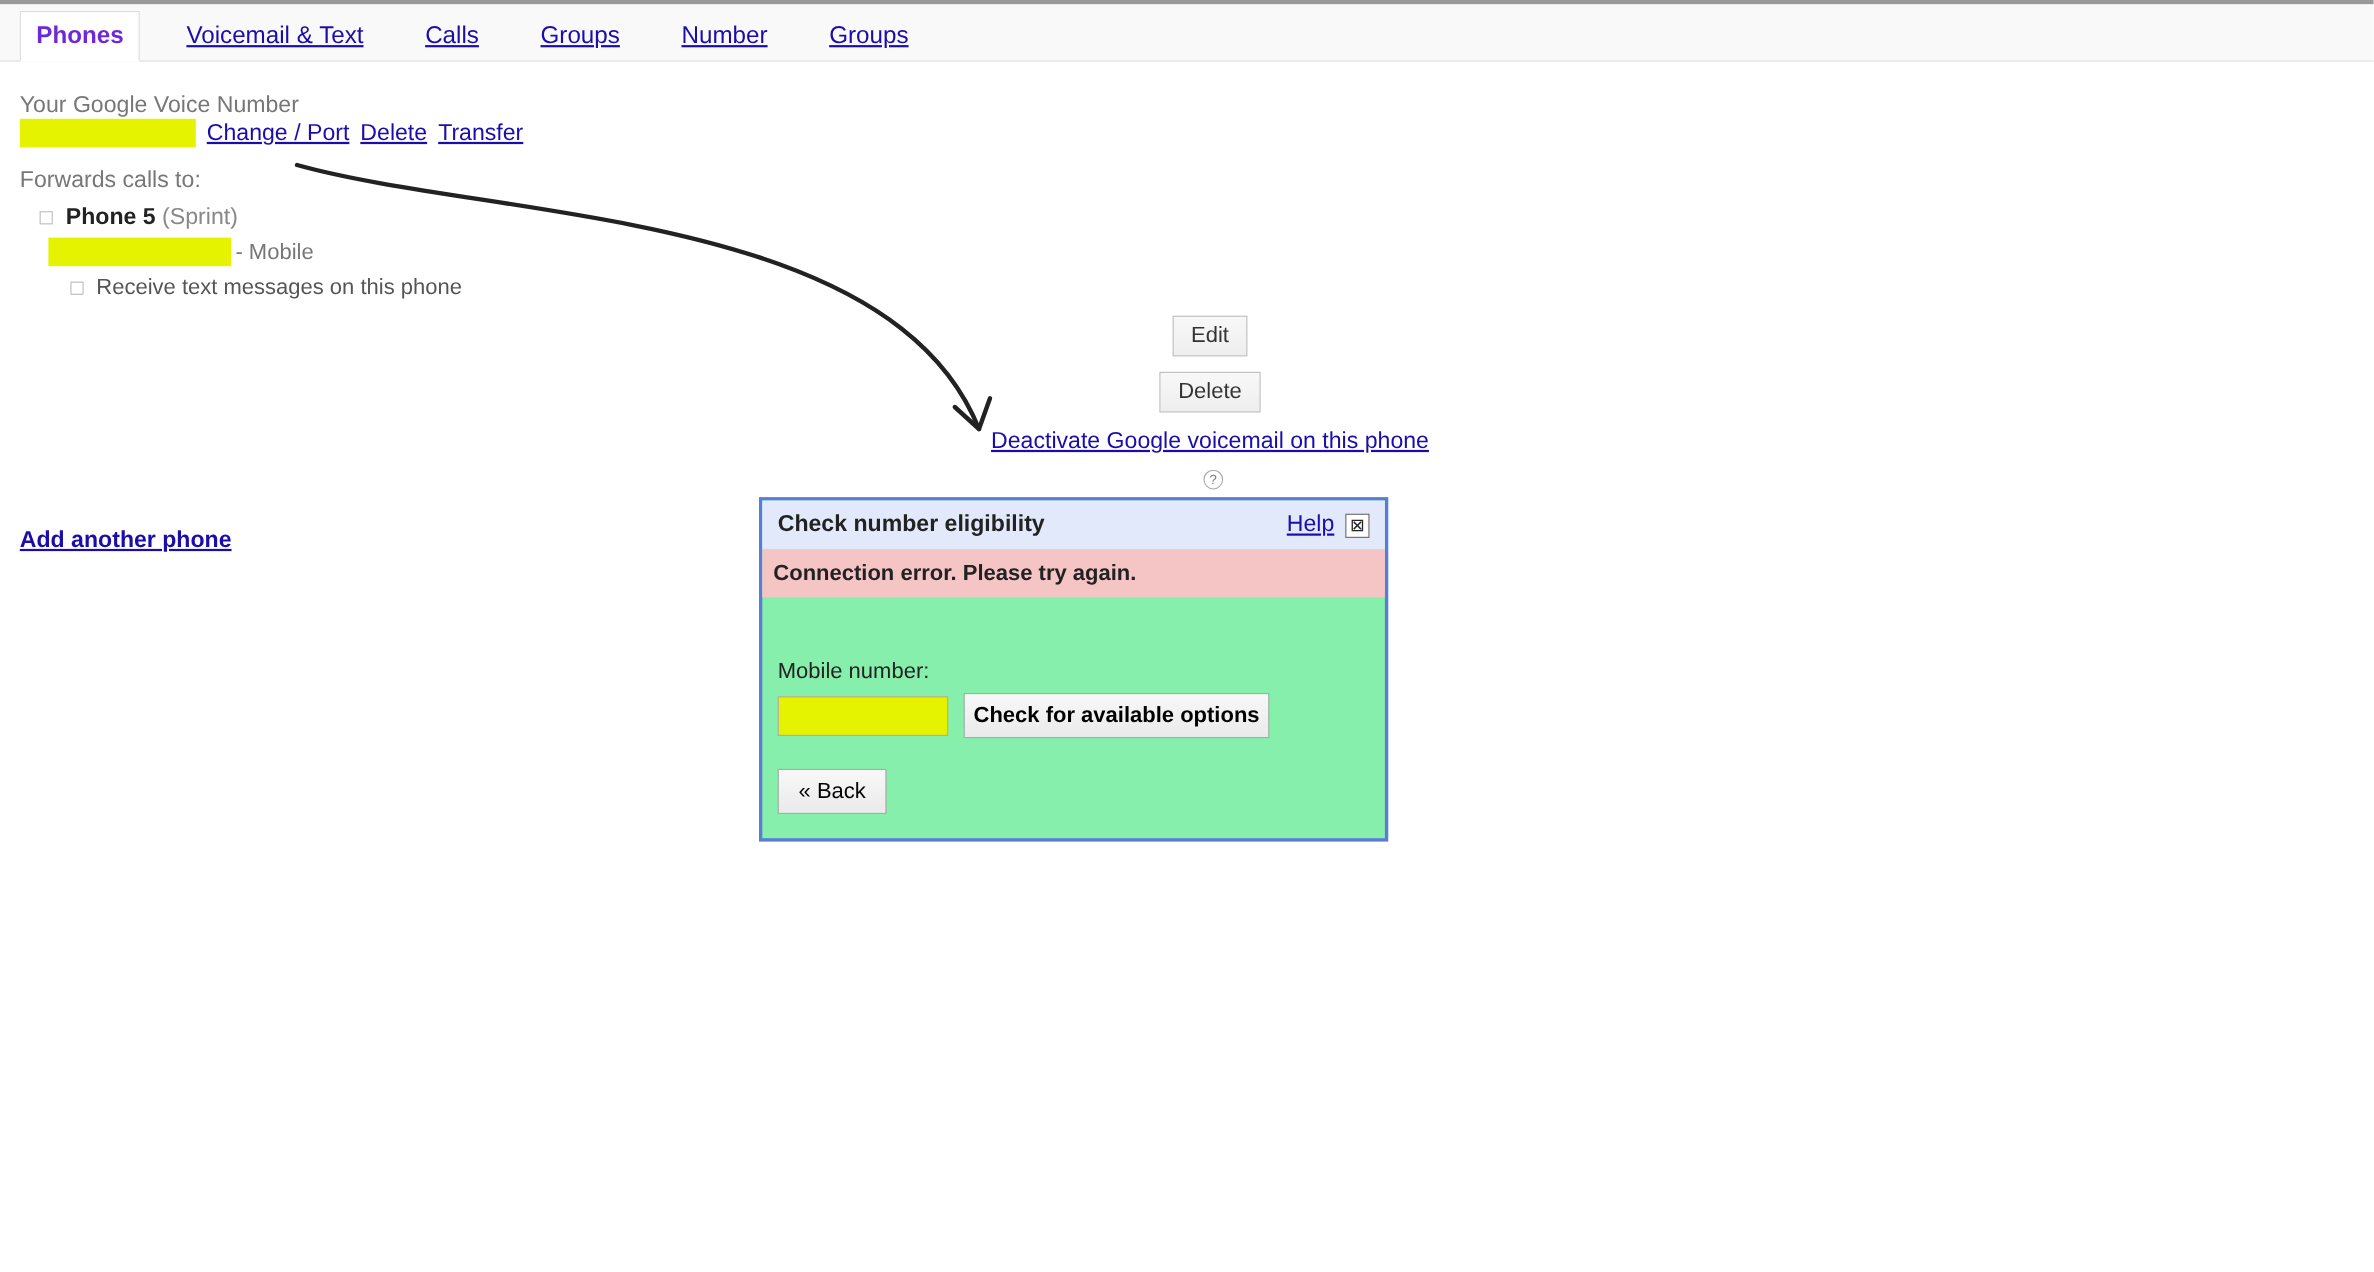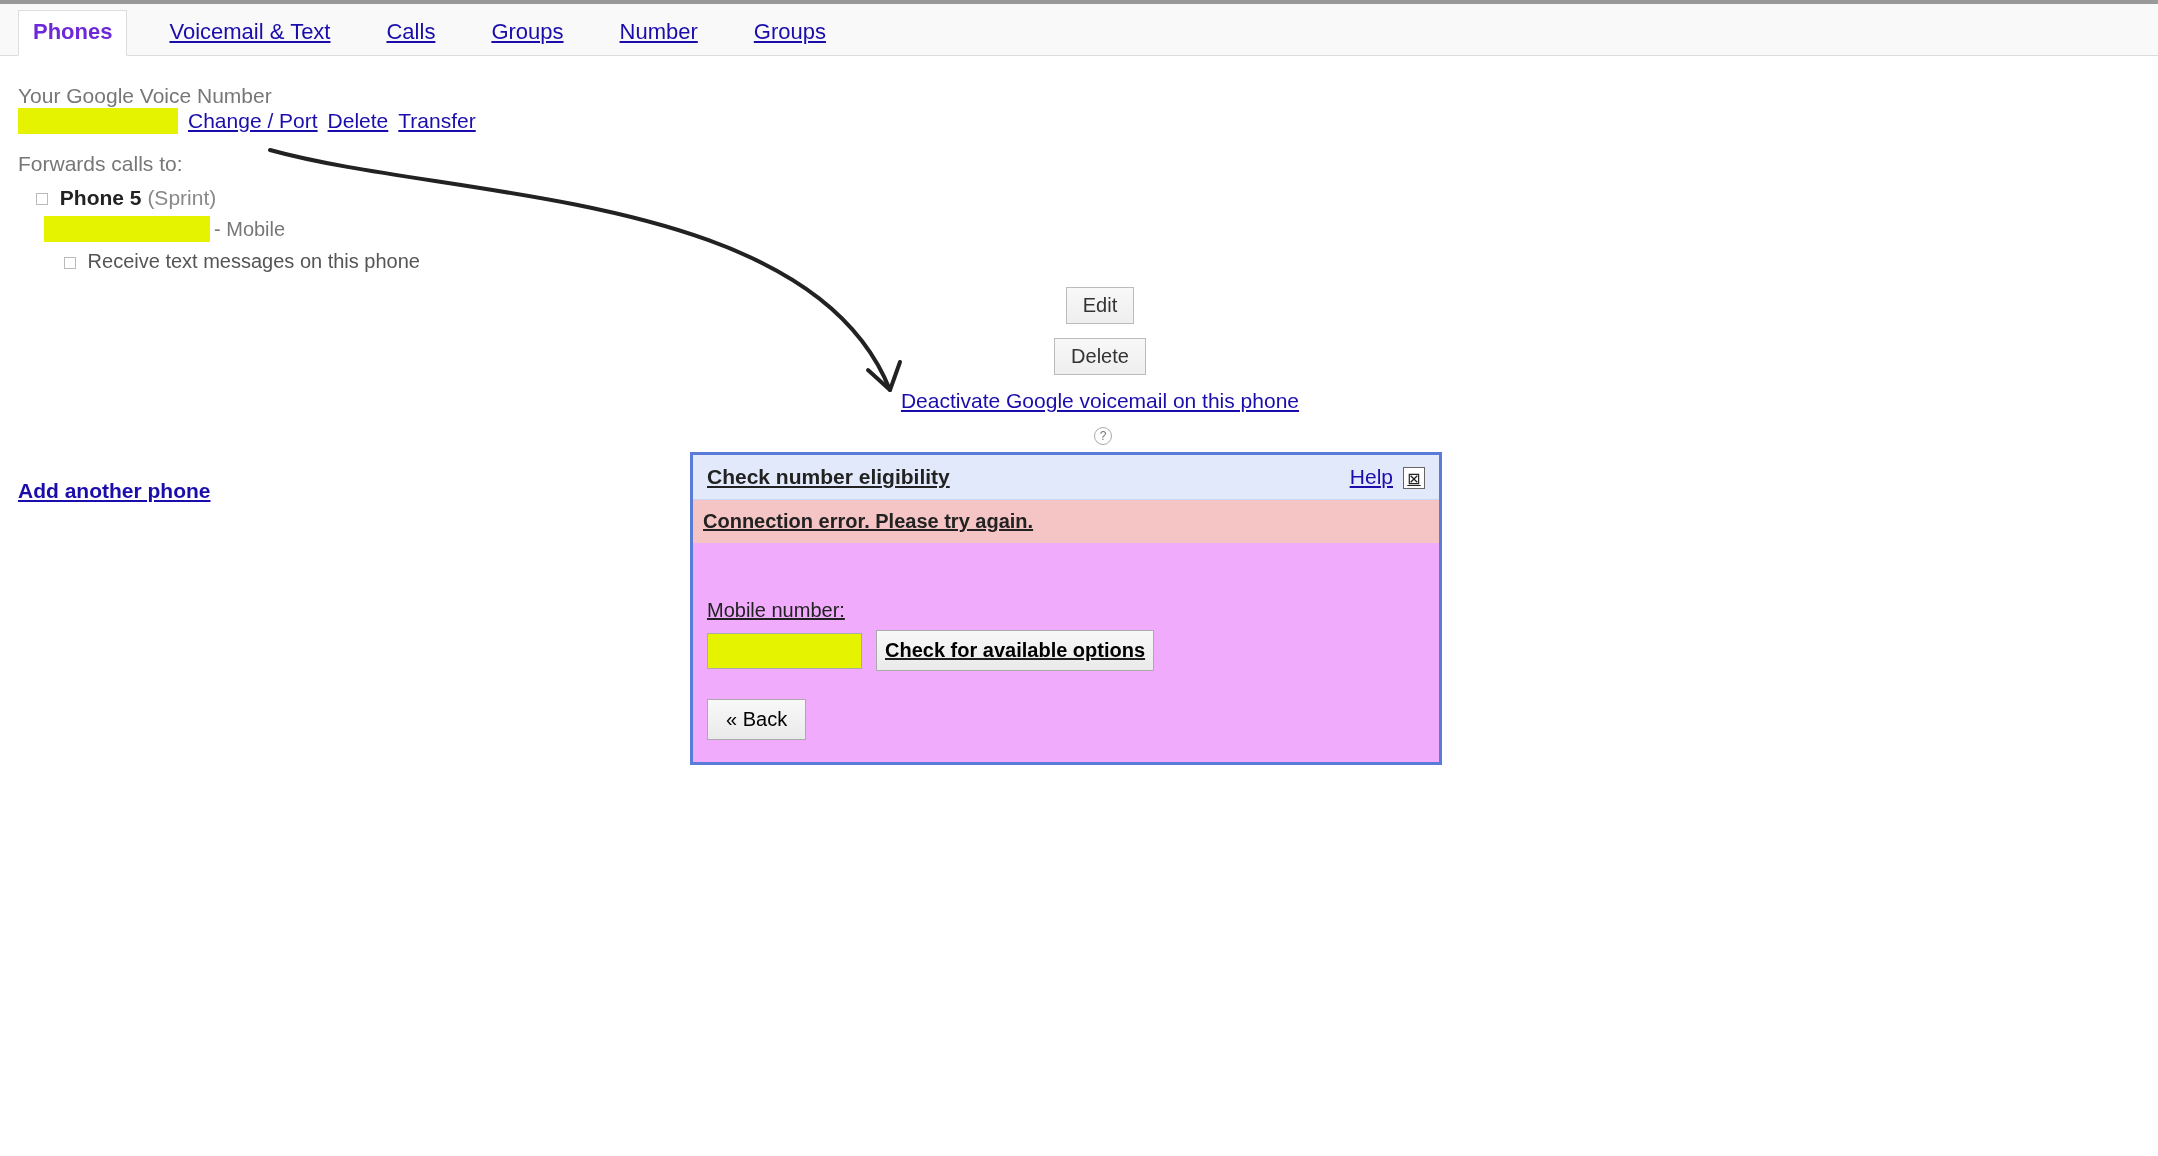--- a/index.html
+++ b/index.html
@@ -94,24 +94,23 @@
       font-size:12px;
       color:#777;
       margin-left:6px;
     }
 
     
     .dialog {
       position: absolute;
       left: 690px;
       top: 452px;
-      width: 752px;
+      width: 572px;
       border: 3px solid #5a7bd8;
-      background: #f0abfc;
-      text-decoration: underline;
+      background: #86efac;
     }
     .dialog-header {
       background: #e2e9fb;
       padding: 10px 14px;
       display:flex;
       justify-content: space-between;
       align-items:center;
       border-bottom: 1px solid #c9d5f2;
     }
     .dialog-header .title { font-weight: bold; font-size: 21px; }

